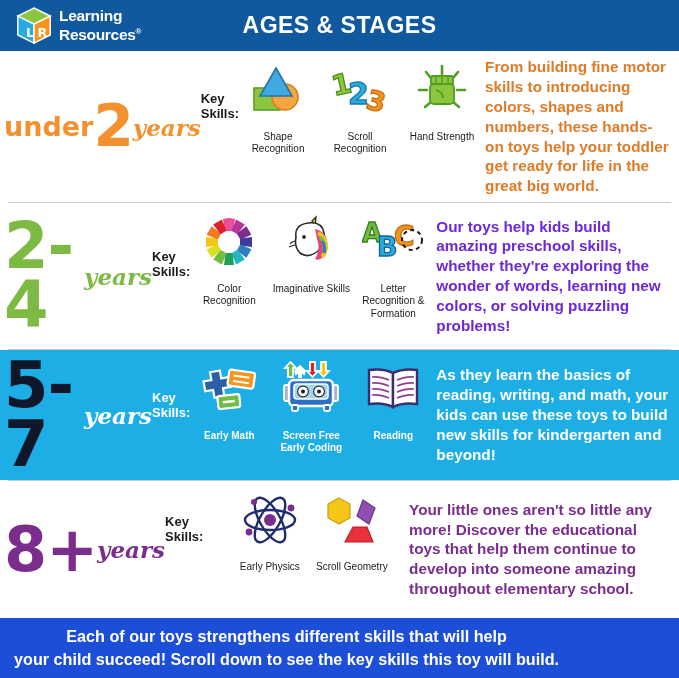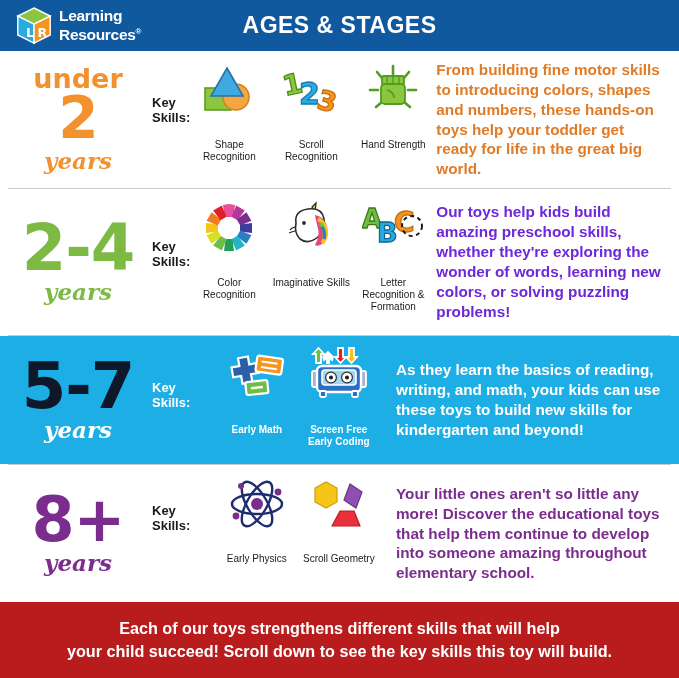--- a/index.html
+++ b/index.html
@@ -36,21 +36,21 @@
     position: relative;
   }
   .section.s1 { flex: 0 0 137px; background:#fff; }
   .section.s2 { flex: 0 0 146px; background:#fff; }
   .section.s3 { flex: 0 0 128px; background:#1CAEE4; }
   .section.s4 { flex: 0 0 137px; background:#fff; }
   .divider { height:1px; background:#c9c9c9; margin:0 8px; flex:0 0 1px; }
 
   .age-col {
     flex: 0 0 152px;
-    display:flex; flex-direction:column; align-items:center; justify-content:center;
+    display:flex; flex-direction:row; align-items:center; justify-content:center;
     padding-left: 4px;
   }
   .age-big {
     font-size: 58px; font-weight:bold; line-height: 0.92;
     font-family: "DejaVu Sans", sans-serif;
     letter-spacing:-1px;
   }
   .age-small-top {
     font-size: 27px; font-weight:bold; line-height:1.0;
     font-family:"DejaVu Sans", sans-serif;
@@ -70,38 +70,38 @@
     font-size: 13px; font-weight:bold; color:#1a1a1a; margin-bottom:3px;
     align-self:center;
   }
   .section.s3 .key-skills-label { color:#ffffff; }
   .skills-row { display:flex; align-items:flex-start; justify-content:center; gap: 4px; width:100%; }
   .skill {
     width: 78px; display:flex; flex-direction:column; align-items:center;
   }
   .skill-icon { height: 62px; display:flex; align-items:center; justify-content:center; }
   .skill-label {
-    font-size: 10px; text-align:center; color:#1a1a1a; line-height:1.22; margin-top:18px;
+    font-size: 10px; text-align:center; color:#1a1a1a; line-height:1.22; margin-top:10px;
     font-weight: normal;
   }
   .section.s3 .skill-label { color:#ffffff; font-weight:bold; }
 
   .desc-col {
     flex: 1 1 auto;
     padding-right: 10px; padding-left: 4px;
     align-self: center;
   }
   .desc-text {
     font-size: 15.3px; font-weight:bold; line-height:1.30;
   }
 
   
   .footer {
-    background:#b91c1c; flex: 1 1 auto;
-    display:flex; align-items:center; justify-content:center;
+    background:#1d4ed8; flex: 1 1 auto;
+    display:flex; align-items:center; justify-content:flex-start;
     text-align:center;
   }
   .footer-text { color:#fff; font-weight:bold; font-size:16.2px; line-height:1.42; padding:0 14px; }
 </style>
 </head>
 <body>
 
 <div id="page">
 
   <div class="header">
@@ -296,20 +296,40 @@
               <circle cx="23" cy="30.5" r="5.4" fill="#ffffff" stroke="#2b2b2b" stroke-width="1.2"></circle>
               <circle cx="23" cy="30.5" r="2" fill="#1a1a1a"></circle>
               <circle cx="39" cy="30.5" r="5.4" fill="#ffffff" stroke="#2b2b2b" stroke-width="1.2"></circle>
               <circle cx="39" cy="30.5" r="2" fill="#1a1a1a"></circle>
               <rect x="12" y="44" width="6" height="6" rx="1.5" fill="#2D6FC4" stroke="#ffffff" stroke-width="1.8"></rect>
               <rect x="44" y="44" width="6" height="6" rx="1.5" fill="#2D6FC4" stroke="#ffffff" stroke-width="1.8"></rect>
             </svg>
           </span>
           <span class="skill-label">Screen Free Early Coding</span>
         </div>
+        <div class="skill">
+          <span class="skill-icon">
+            <svg width="56" height="50" viewBox="0 0 56 50">
+              <path d="M28,9 q-10,-5 -24,-3 v34 q14,-2 24,3 Z" fill="#ffffff" stroke="#3B2E6E" stroke-width="2.4"></path>
+              <path d="M28,9 q10,-5 24,-3 v34 q-14,-2 -24,3 Z" fill="#ffffff" stroke="#3B2E6E" stroke-width="2.4"></path>
+              <line x1="28" y1="9" x2="28" y2="43" stroke="#3B2E6E" stroke-width="2"></line>
+              <g fill="none" stroke="#8E3F8E" stroke-width="1.7">
+                <path d="M7,13 q7,-1 17,3"></path>
+                <path d="M7,19 q7,-1 17,3"></path>
+                <path d="M7,25 q7,-1 17,3"></path>
+                <path d="M7,31 q7,-1 17,3"></path>
+                <path d="M49,13 q-7,-1 -17,3"></path>
+                <path d="M49,19 q-7,-1 -17,3"></path>
+                <path d="M49,25 q-7,-1 -17,3"></path>
+                <path d="M49,31 q-7,-1 -17,3"></path>
+              </g>
+            </svg>
+          </span>
+          <span class="skill-label">Reading</span>
+        </div>
       </div>
     </div>
     <div class="desc-col">
       <div class="desc-text" style="color:#FFFFFF">As they learn the basics of reading, writing, and math, your kids can use these toys to build new skills for kindergarten and beyond!</div>
     </div>
   </div>
   <div class="divider"></div>
 
   <div class="section s4">
     <div class="age-col">

